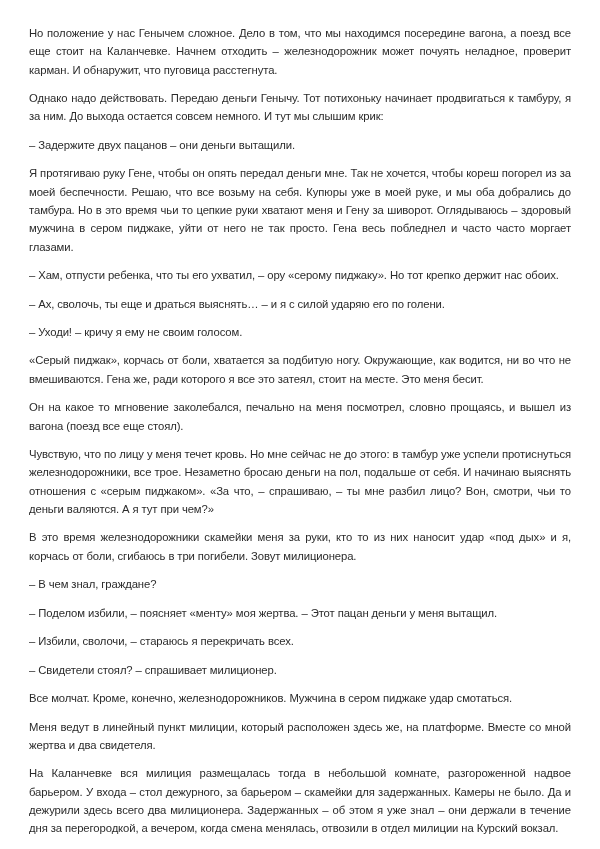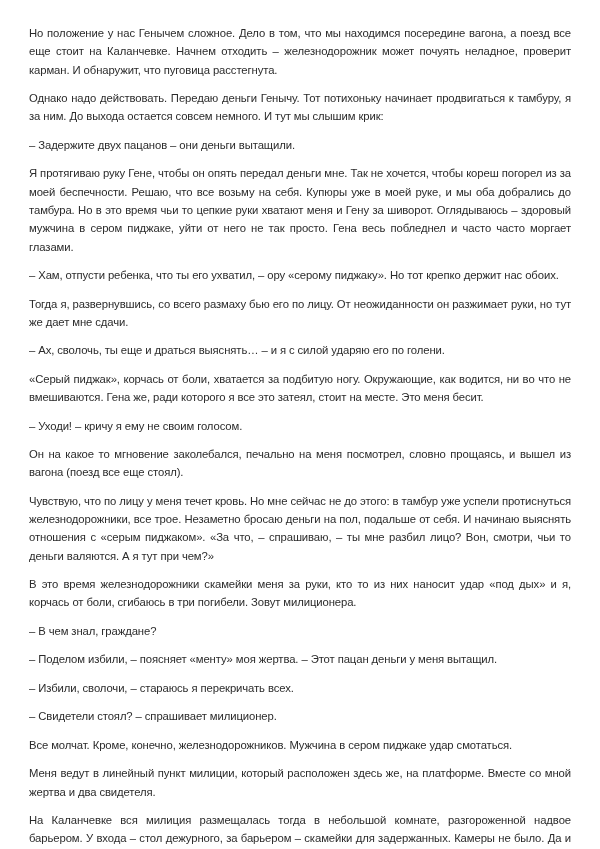--- a/index.html
+++ b/index.html
@@ -32,24 +32,23 @@
   </style>
 </head>
 <body>
 
 <div class="page">
   <p class="para">Но положение у нас Генычем сложное. Дело в том, что мы находимся посередине вагона, а поезд все еще стоит на Каланчевке. Начнем отходить – железнодорожник может почуять неладное, проверит карман. И обнаружит, что пуговица расстегнута.</p>
   <p class="para">Однако надо действовать. Передаю деньги Генычу. Тот потихоньку начинает продвигаться к тамбуру, я за ним. До выхода остается совсем немного. И тут мы слышим крик:</p>
   <p class="para">– Задержите двух пацанов – они деньги вытащили.</p>
   <p class="para">Я протягиваю руку Гене, чтобы он опять передал деньги мне. Так не хочется, чтобы кореш погорел из за моей беспечности. Решаю, что все возьму на себя. Купюры уже в моей руке, и мы оба добрались до тамбура. Но в это время чьи то цепкие руки хватают меня и Гену за шиворот. Оглядываюсь – здоровый мужчина в сером пиджаке, уйти от него не так просто. Гена весь побледнел и часто часто моргает глазами.</p>
   <p class="para">– Хам, отпусти ребенка, что ты его ухватил, – ору «серому пиджаку». Но тот крепко держит нас обоих.</p>
-  <p class="para">Тогда я, развернувшись, со всего размаху бью его по лицу. От неожиданности он разжимает руки, но тут же дает мне сдачи.</p>
   <p class="para">– Ах, сволочь, ты еще и драться выяснять… – и я с силой ударяю его по голени.</p>
+  <p class="para">– Уходи! – кричу я ему не своим голосом.</p>
   <p class="para">«Серый пиджак», корчась от боли, хватается за подбитую ногу. Окружающие, как водится, ни во что не вмешиваются. Гена же, ради которого я все это затеял, стоит на месте. Это меня бесит.</p>
-  <p class="para">– Уходи! – кричу я ему не своим голосом.</p>
   <p class="para">Он на какое то мгновение заколебался, печально на меня посмотрел, словно прощаясь, и вышел из вагона (поезд все еще стоял).</p>
   <p class="para">Чувствую, что по лицу у меня течет кровь. Но мне сейчас не до этого: в тамбур уже успели протиснуться железнодорожники, все трое. Незаметно бросаю деньги на пол, подальше от себя. И начинаю выяснять отношения с «серым пиджаком». «За что, – спрашиваю, – ты мне разбил лицо? Вон, смотри, чьи то деньги валяются. А я тут при чем?»</p>
   <p class="para">В это время железнодорожники скамейки меня за руки, кто то из них наносит удар «под дых» и я, корчась от боли, сгибаюсь в три погибели. Зовут милиционера.</p>
   <p class="para">– В чем знал, граждане?</p>
   <p class="para">– Поделом избили, – поясняет «менту» моя жертва. – Этот пацан деньги у меня вытащил.</p>
   <p class="para">– Избили, сволочи, – стараюсь я перекричать всех.</p>
   <p class="para">– Свидетели стоял? – спрашивает милиционер.</p>
   <p class="para">Все молчат. Кроме, конечно, железнодорожников. Мужчина в сером пиджаке удар смотаться.</p>
   <p class="para">Меня ведут в линейный пункт милиции, который расположен здесь же, на платформе. Вместе со мной жертва и два свидетеля.</p>
   <p class="para">На Каланчевке вся милиция размещалась тогда в небольшой комнате, разгороженной надвое барьером. У входа – стол дежурного, за барьером – скамейки для задержанных. Камеры не было. Да и дежурили здесь всего два милиционера. Задержанных – об этом я уже знал – они держали в течение дня за перегородкой, а вечером, когда смена менялась, отвозили в отдел милиции на Курский вокзал.</p>

